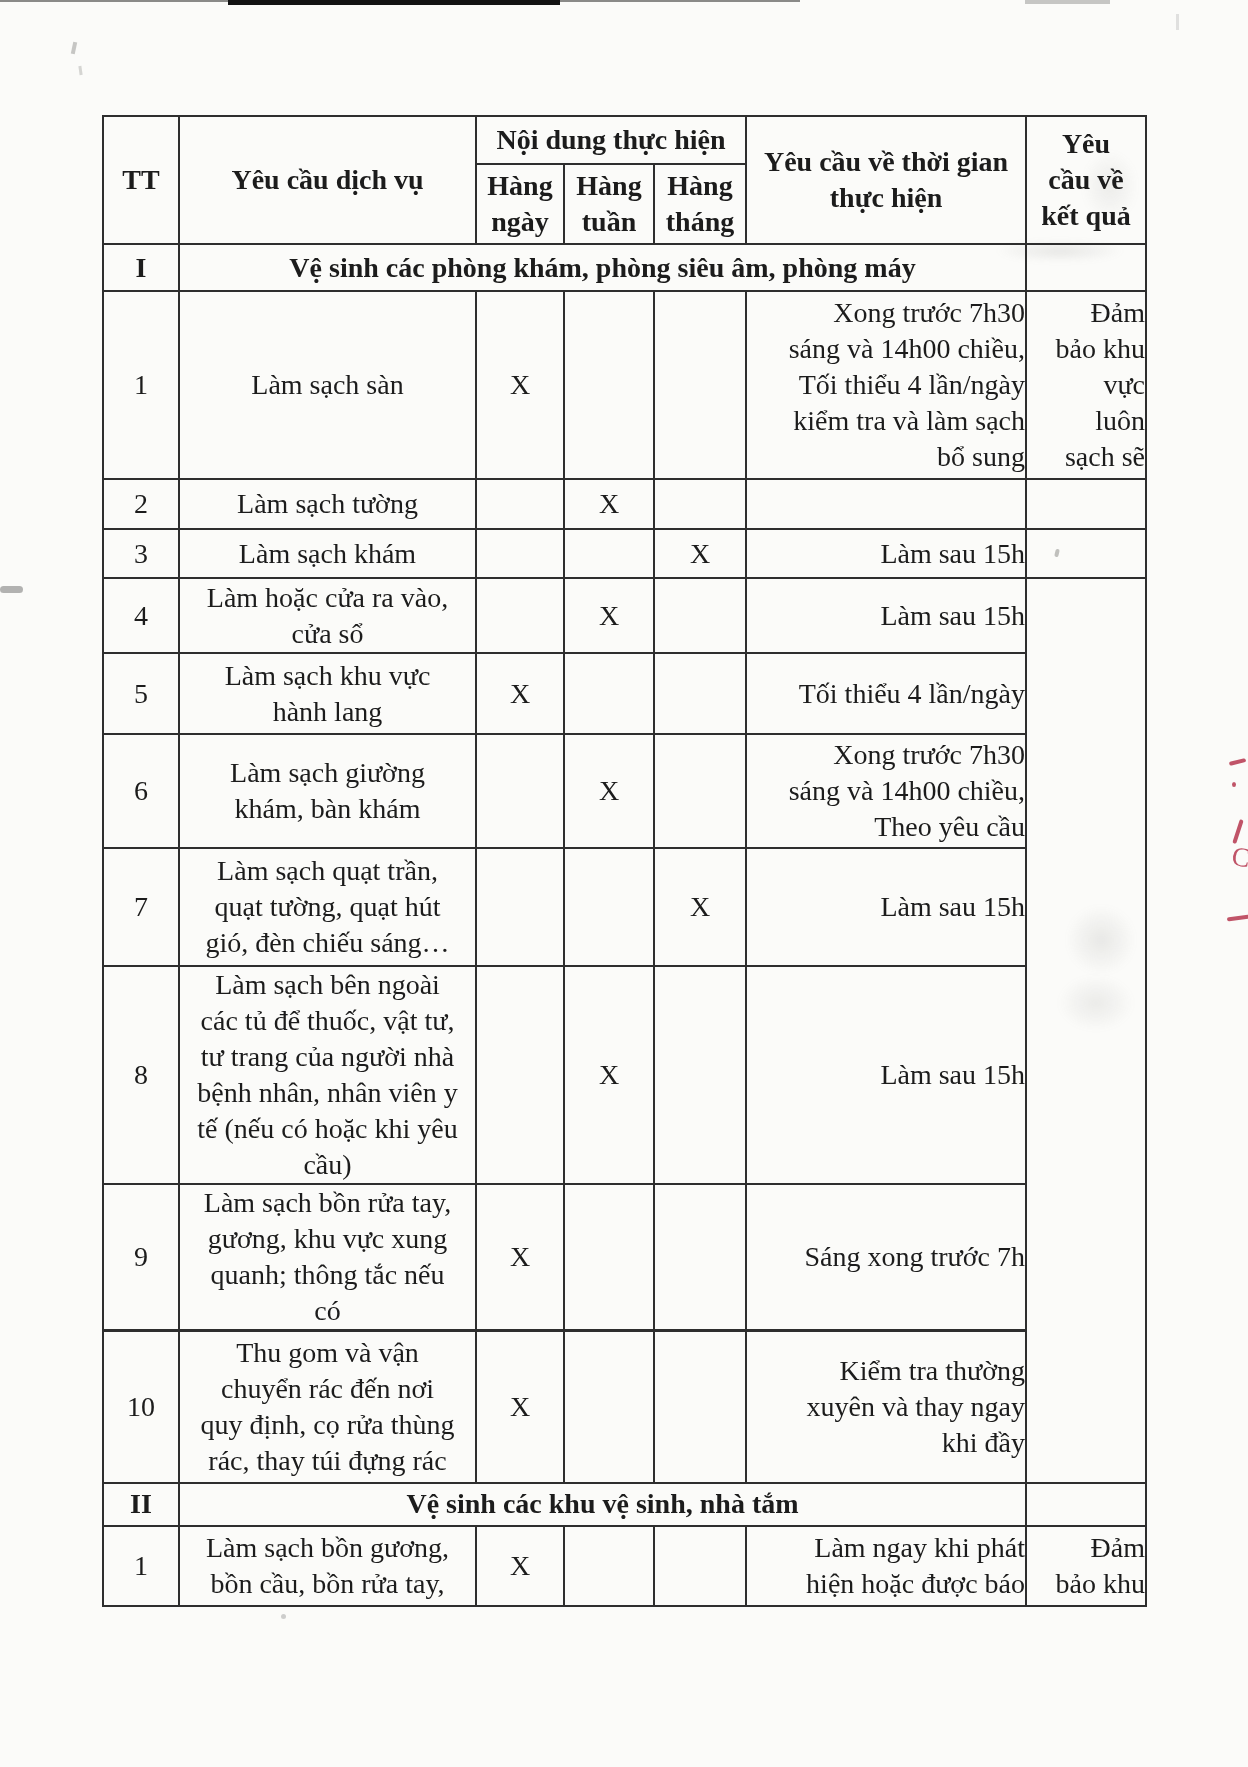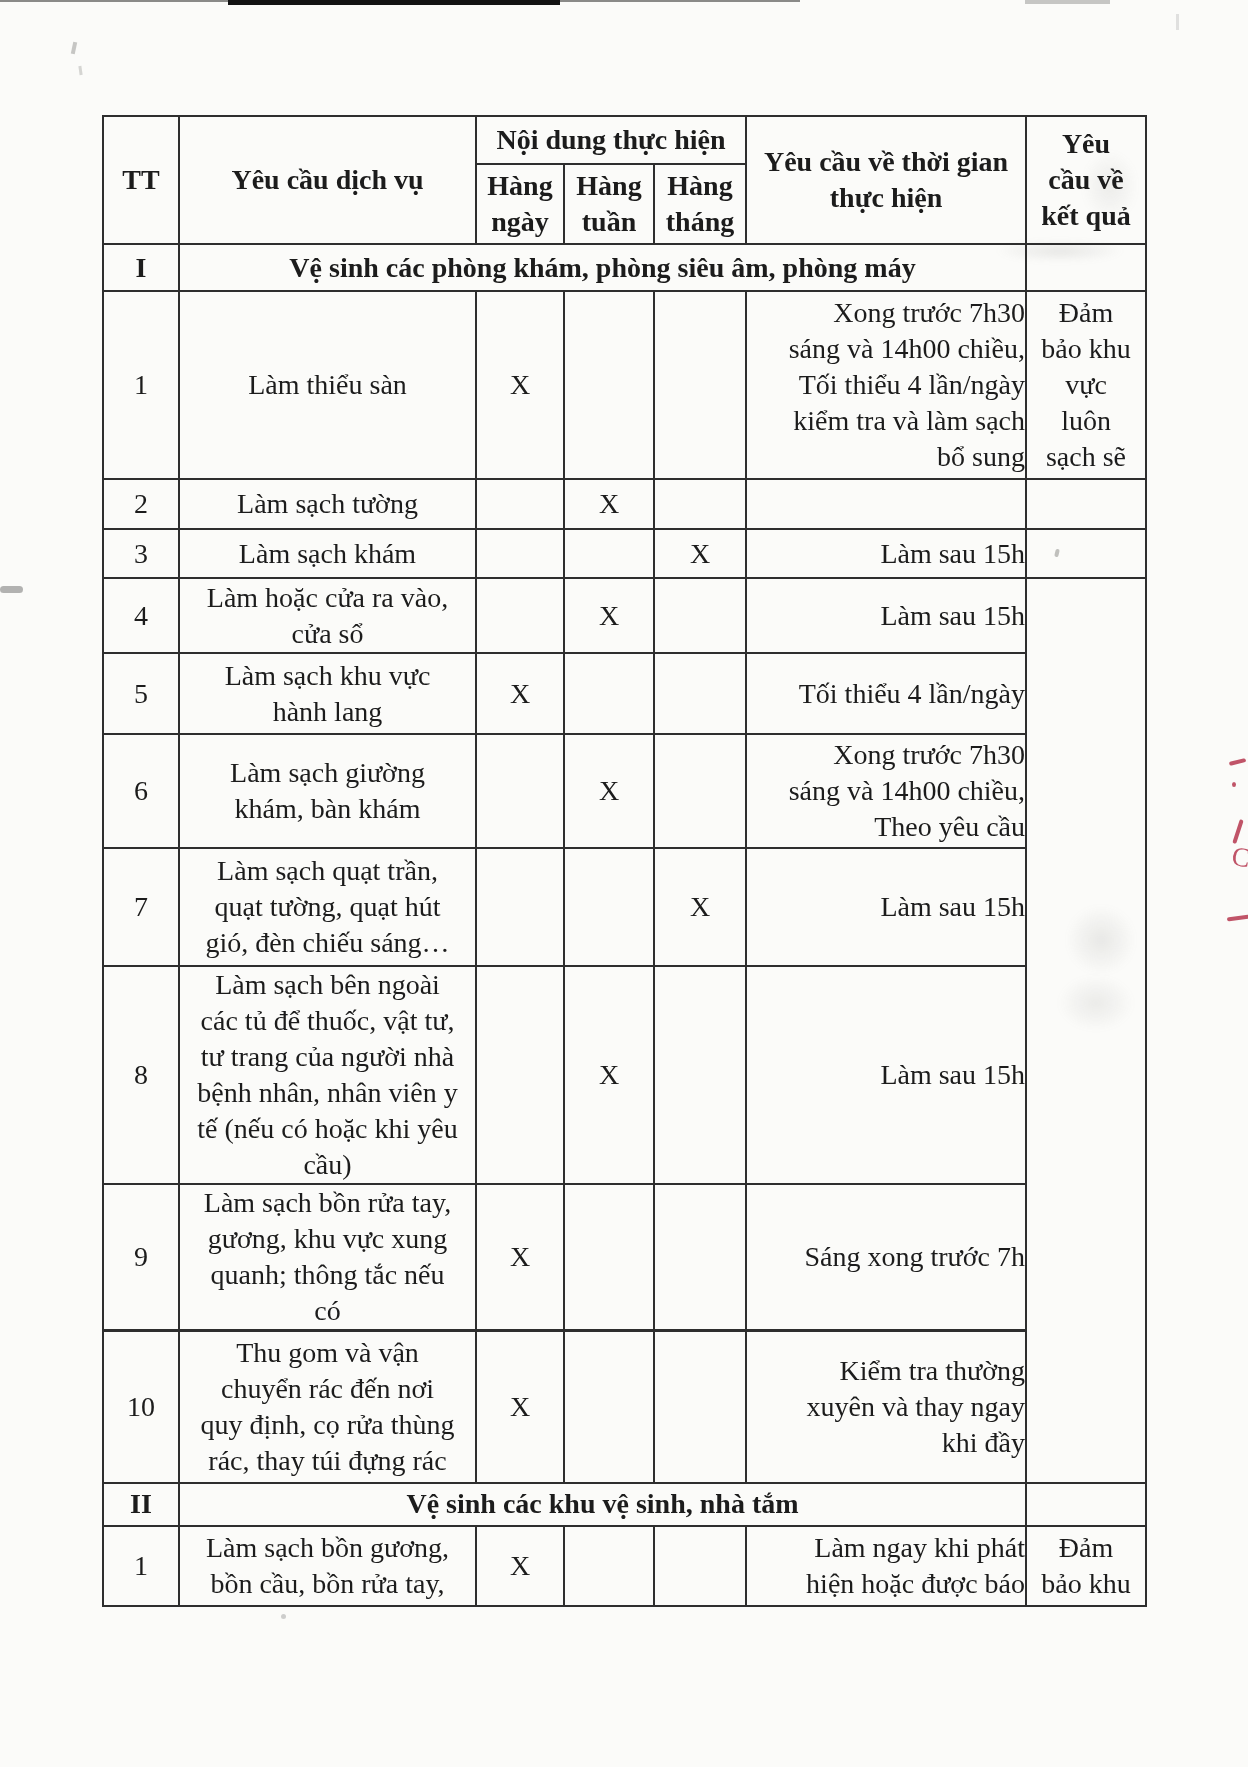--- a/index.html
+++ b/index.html
@@ -19,21 +19,21 @@
     vertical-align:middle; padding:0;
   }
   .pre   { white-space:pre-line; }
   .hd    { font-weight:bold; text-align:center; }
   .num   { text-align:center; }
   .bold  { font-weight:bold; }
   .svc   { text-align:center; padding:3px 8px 3px 14px; white-space:pre-line; }
   .sec   { font-size:29px; }
   .x     { text-align:center; font-size:29px; }
   .time  { text-align:right; padding:3px 6px 3px 13px; white-space:pre-line; }
-  .res   { text-align:center; padding:3px 4px 3px 12px; white-space:pre-line; }
+  .res   { text-align:right; padding:3px 4px 3px 12px; white-space:pre-line; }
   .hline { border-bottom-width:3px !important; }
 
   
   .art { position:absolute; pointer-events:none; }
   .top-edge-line  { left:0; top:0; width:800px; height:2px; background:#8a8a88; }
   .top-edge-bar   { left:228px; top:0; width:332px; height:5px; background:#131313; }
   .top-right-smudge { left:1025px; top:0; width:85px; height:4px; background:#c6c6c4; }
   .left-dash      { left:0; top:586px; width:23px; height:7px; background:#9a9a98; border-radius:4px; opacity:.75; }
   .speck-a { left:72px;  top:42px;  width:4px; height:12px; background:#b9b9b7; transform:rotate(12deg); opacity:.8; }
   .speck-b { left:79px;  top:66px;  width:3px; height:9px;  background:#c4c4c2; transform:rotate(-8deg); opacity:.7; }
@@ -119,21 +119,21 @@
     </tr>
 
     <tr style="height:47px">
       <td class="num bold sec">I</td>
       <td class="svc bold sec" colspan="5">Vệ sinh các phòng khám, phòng siêu âm, phòng máy</td>
       <td></td>
     </tr>
 
     <tr style="height:188px">
       <td class="num">1</td>
-      <td class="svc">Làm thiểu sàn</td>
+      <td class="svc">Làm sạch sàn</td>
       <td class="x">X</td>
       <td class="x"></td>
       <td class="x"></td>
       <td class="time">Xong trước 7h30
 sáng và 14h00 chiều,
 Tối thiểu 4 lần/ngày
 kiểm tra và làm sạch
 bổ sung</td>
       <td class="res">Đảm
 bảo khu

